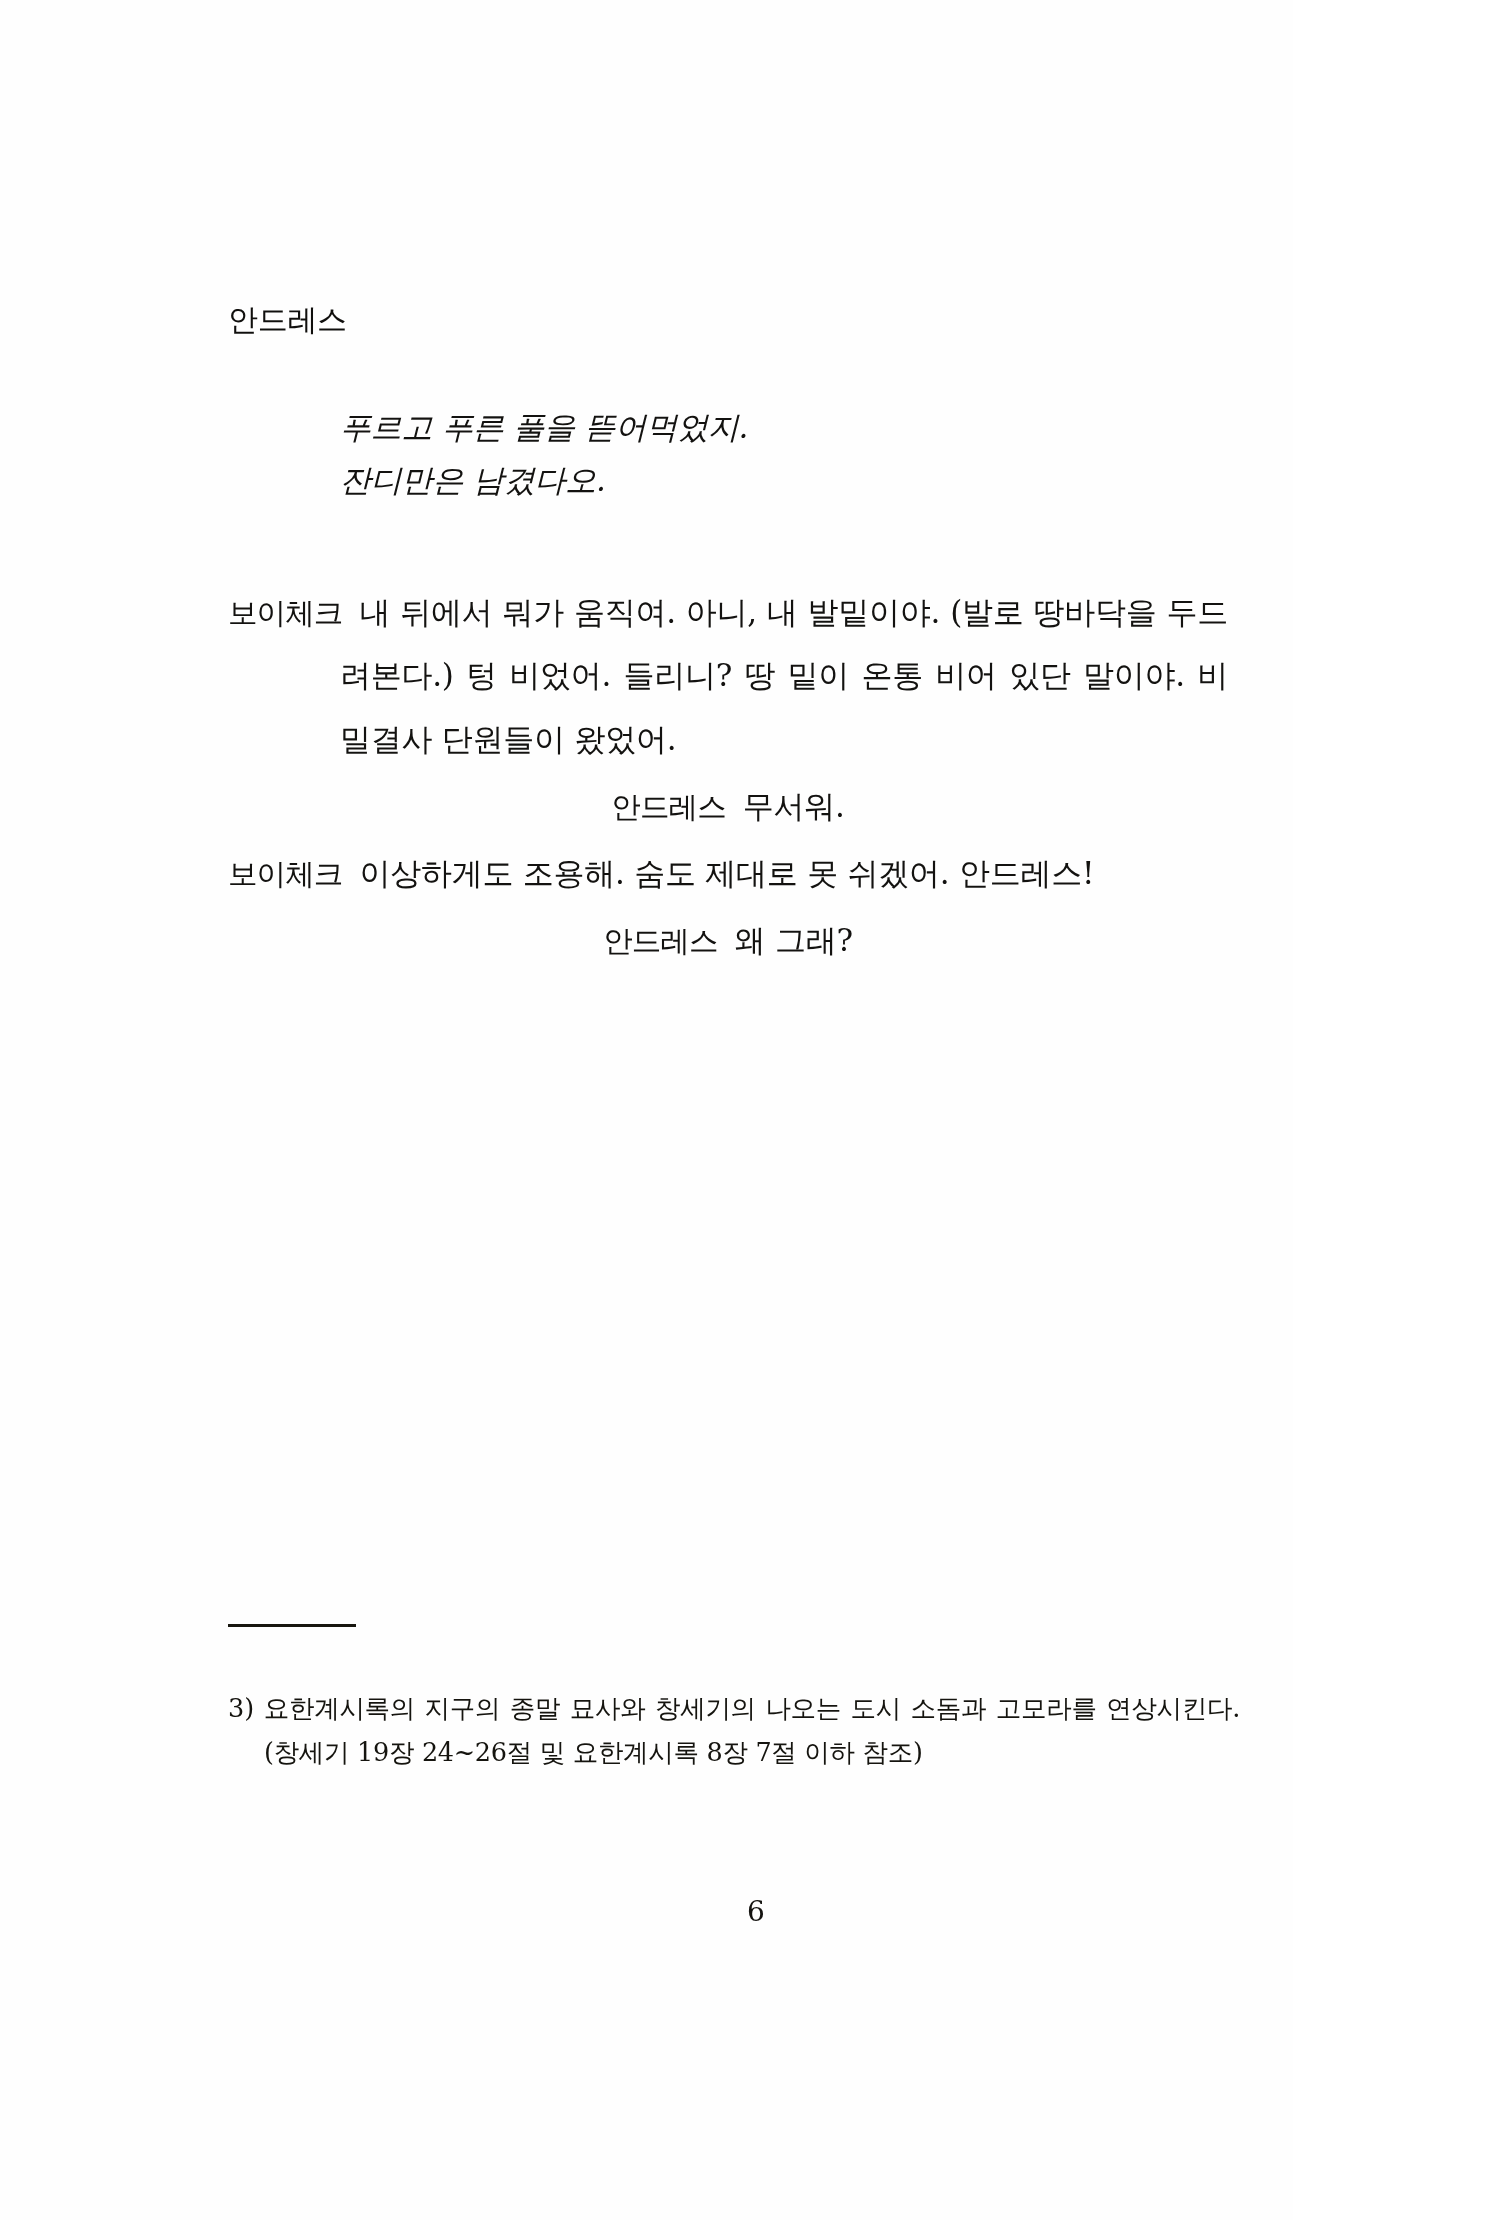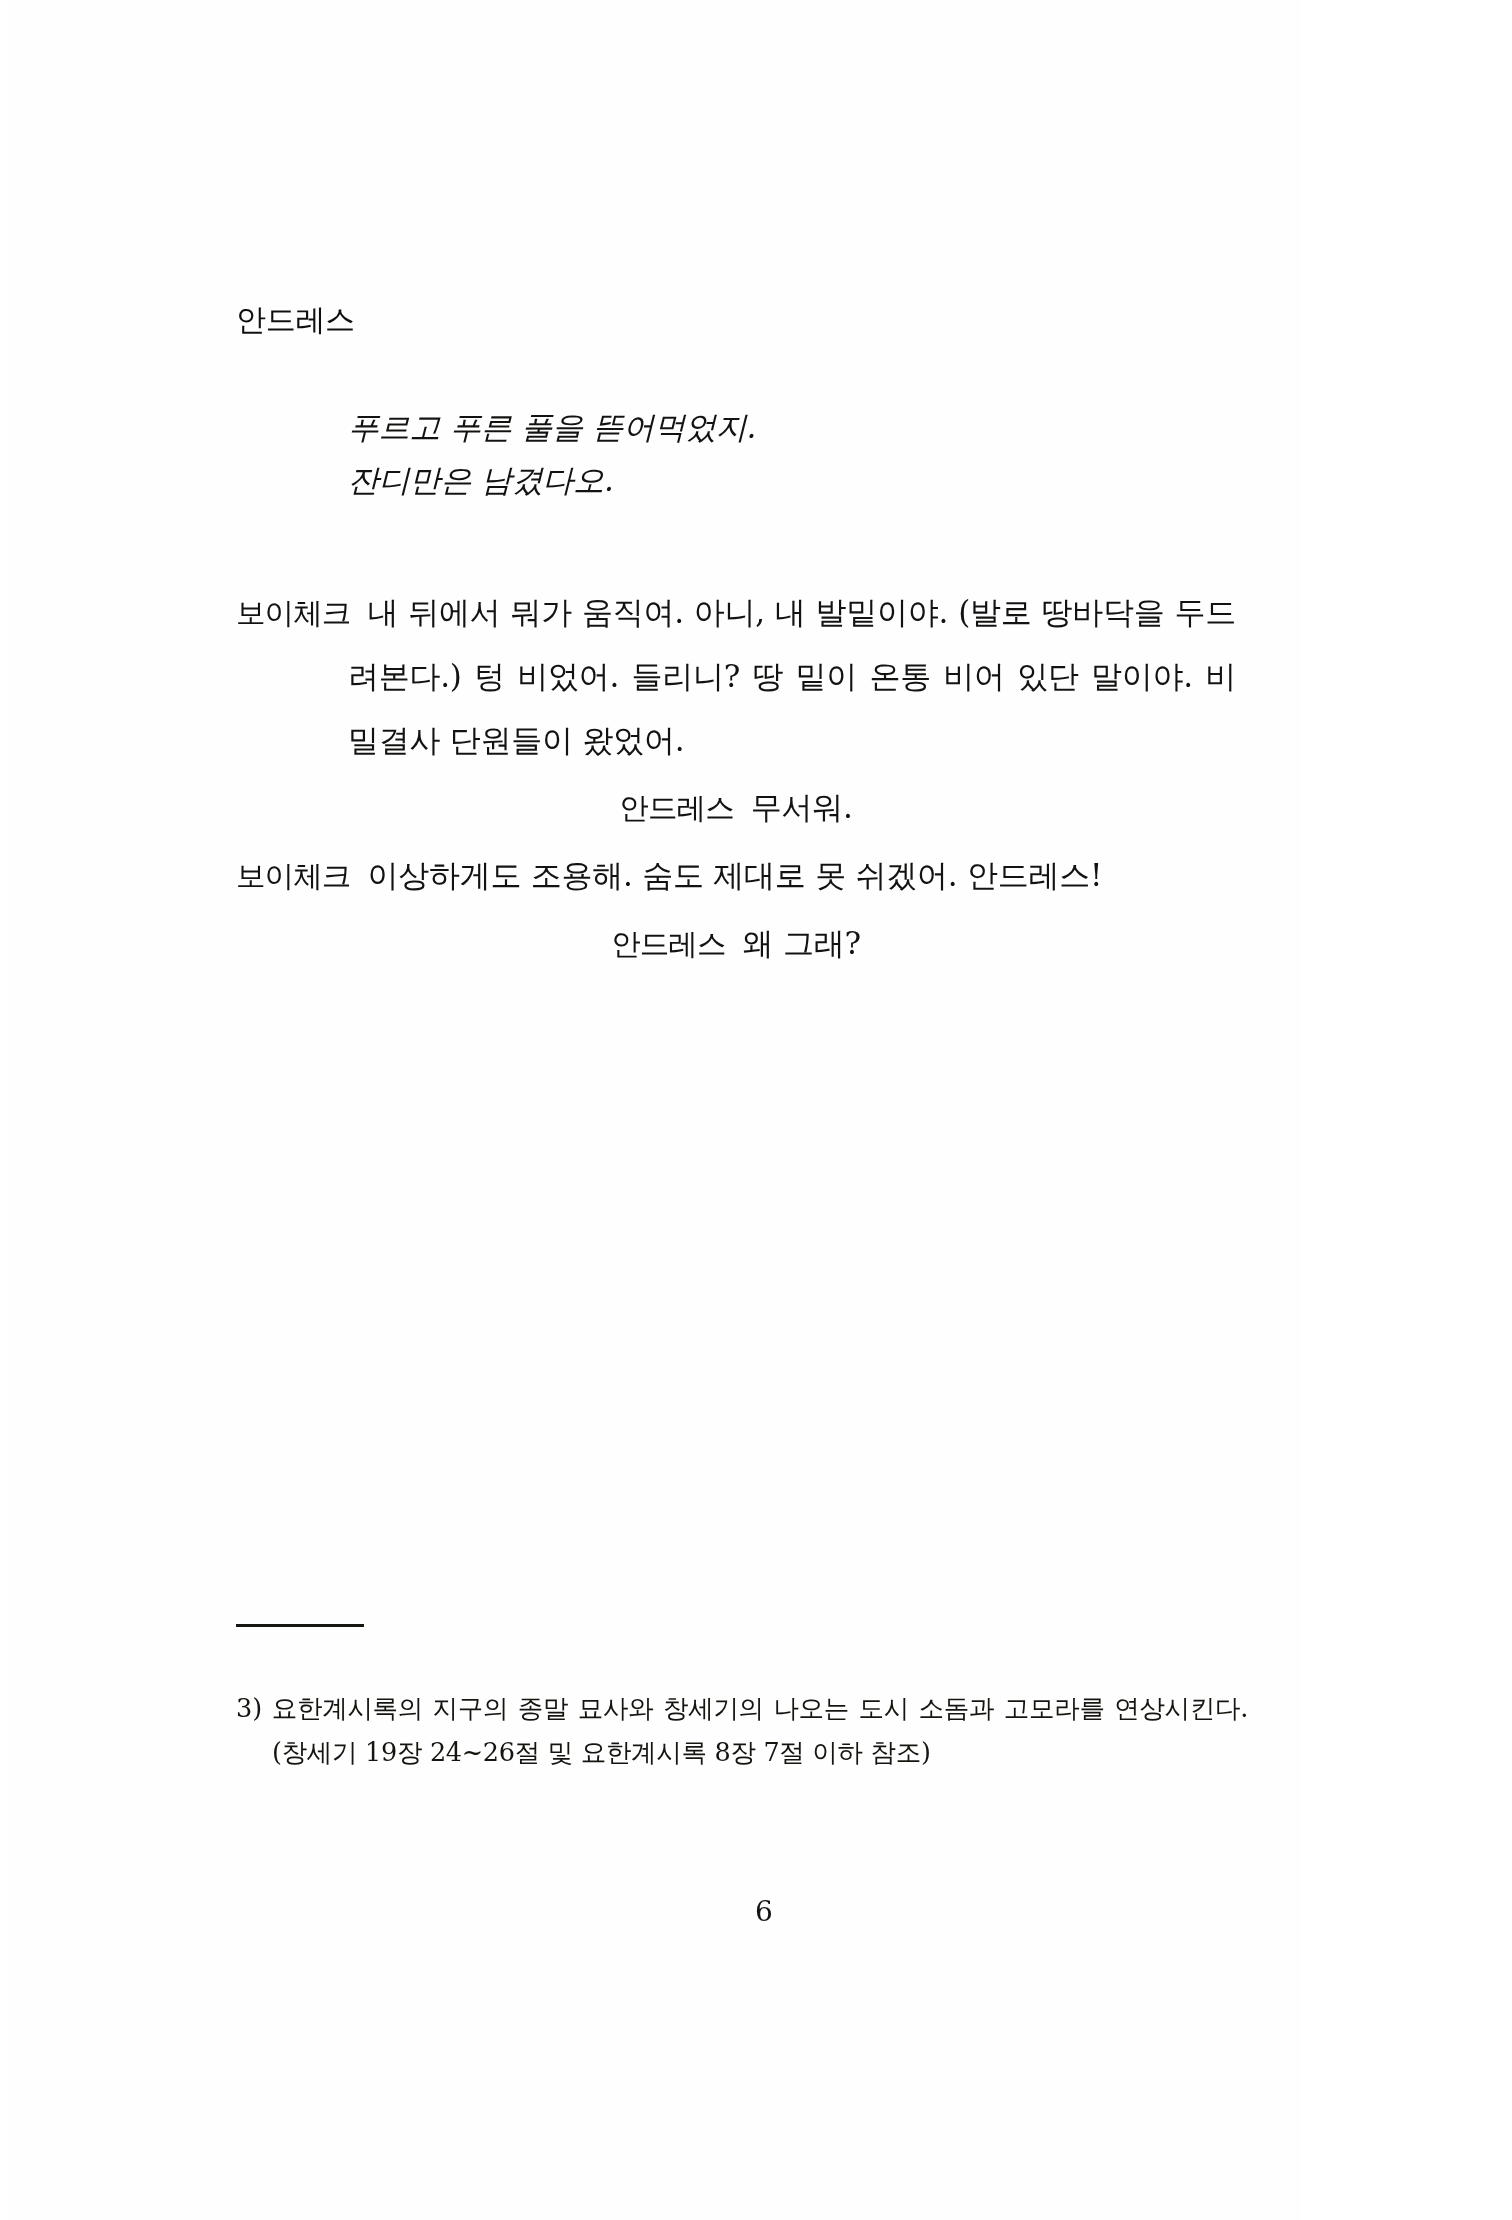--- a/index.html
+++ b/index.html
@@ -13,21 +13,21 @@
     position: relative;
     overflow: hidden;
     font-family: "DejaVu Serif", "Liberation Serif", serif;
     color: #100f0d;
     -webkit-font-smoothing: antialiased;
   }
 
   
   .page {
     position: absolute;
-    left: 8px; top: 0;
+    left: 0; top: 0;
     width: 1293px;
     height: 2220px;
     background: #fefefe;
   }
   .type-area {
     position: absolute;
     left: 228px;
     top: 300px;
     width: 1000px;
   }
@@ -62,21 +62,21 @@
     padding-left: 112px;
     text-indent: -112px;
     font-size: 31px;
     line-height: 2.04;
     letter-spacing: -0.25px;
     color: #131210;
     text-align: justify;
     text-justify: inter-character;
   }
   .dialogue .who {
-    font-family: Liberation Mono, monospace;
+    font-family: Liberation Serif, serif;
     font-size: 29.5px;
     letter-spacing: -0.9px;
     padding-right: 17px;
   }
   .dialogue .said {
     font-family: "DejaVu Serif", "Liberation Serif", serif;
   }
   .dialogue.short { text-align: center; }
 
   sup.fn {

